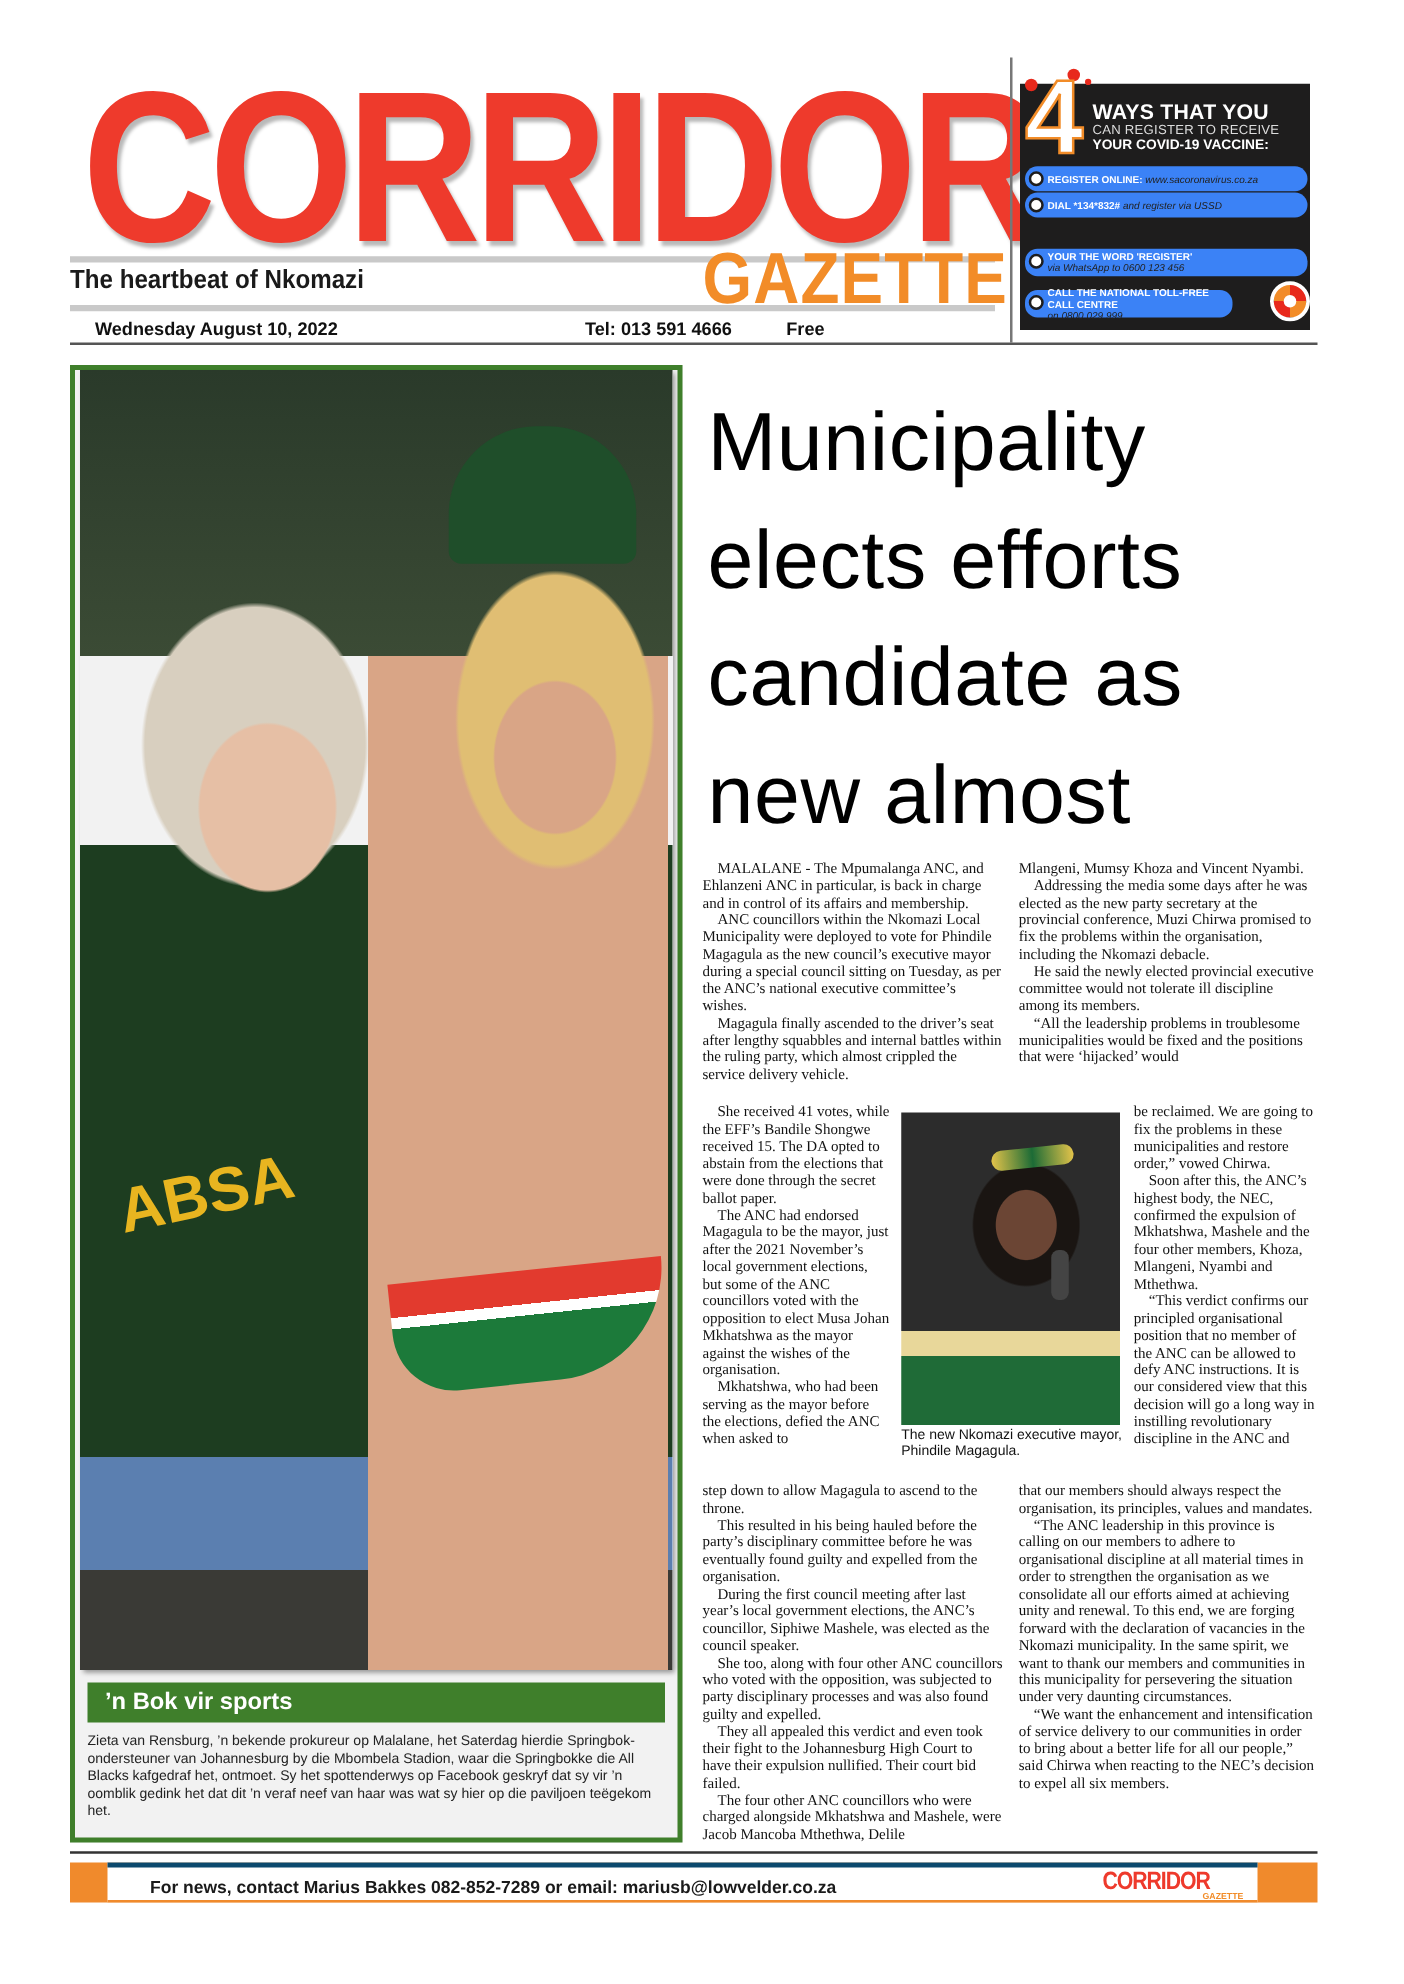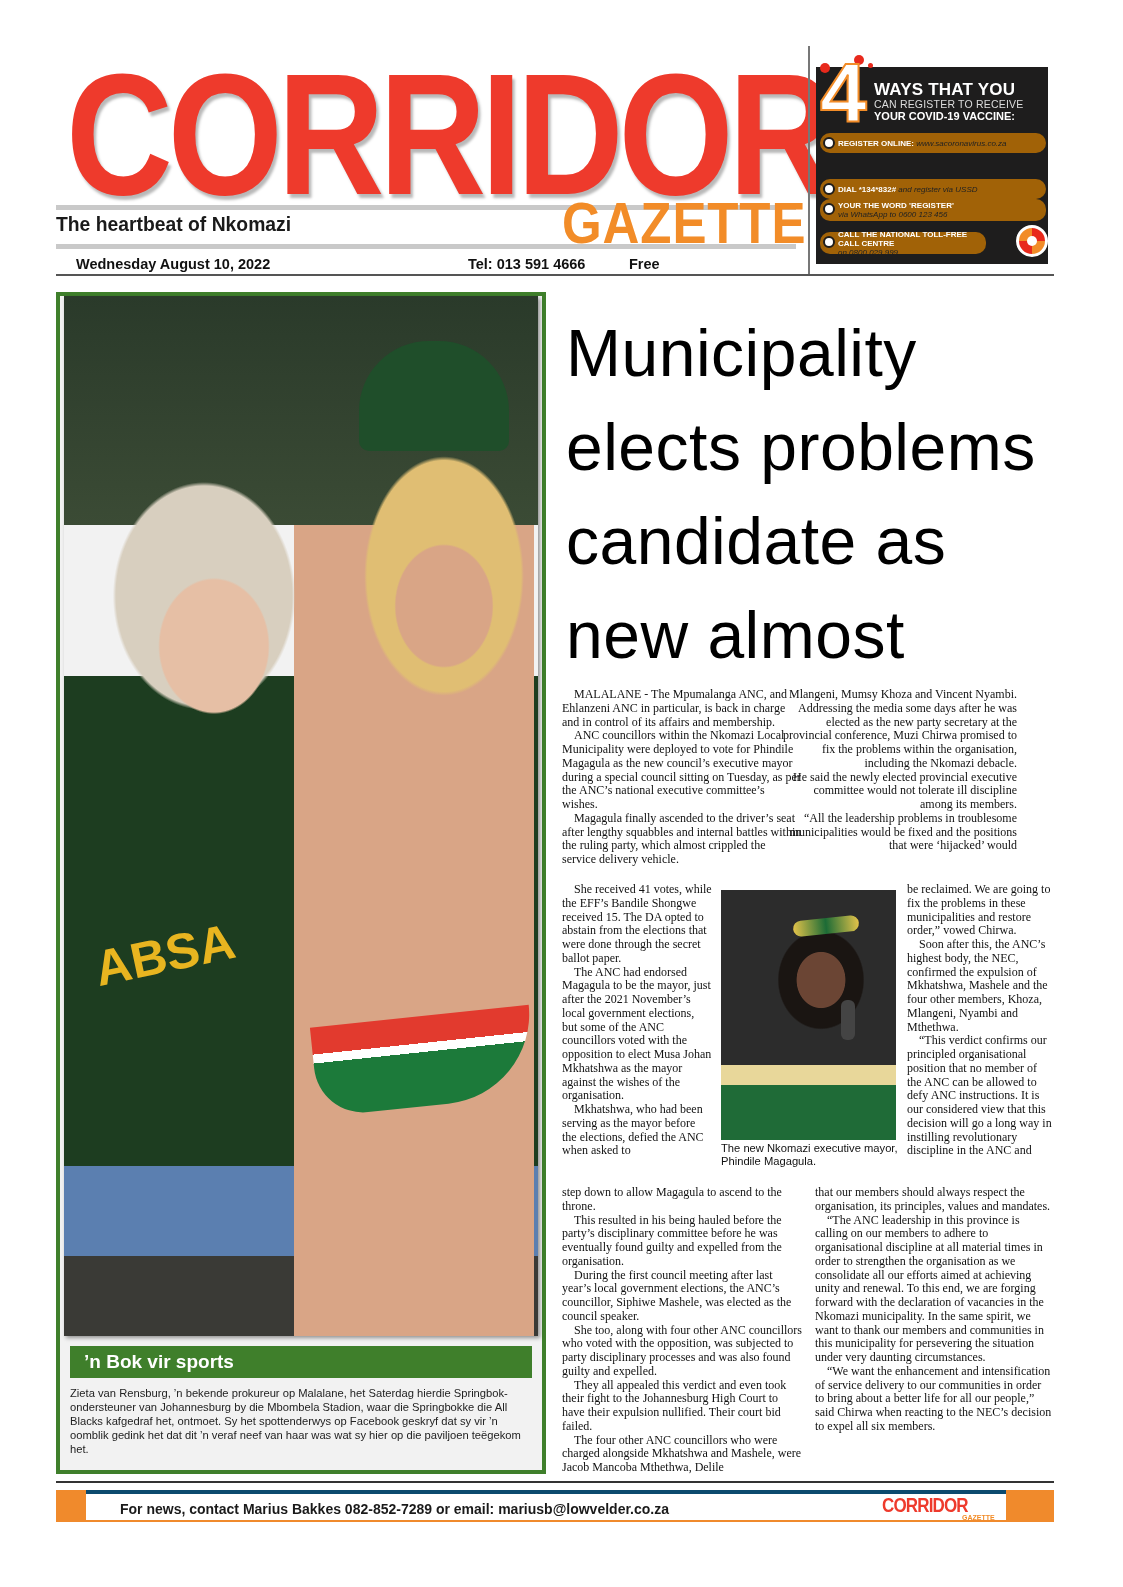--- a/index.html
+++ b/index.html
@@ -46,21 +46,21 @@
   }
   .covid-ad .big4 {
     position: absolute; left: 4px; top: -16px; font-size: 84px; font-weight: 900;
     color: #fff; line-height: 84px; -webkit-text-stroke: 2px #f28c28;
   }
   .covid-ad .virus { position: absolute; width: 10px; height: 10px; border-radius: 50%; background: #e8291c; }
   .covid-ad .head1 { position: absolute; left: 58px; top: 13px; font-size: 17px; font-weight: 700; letter-spacing: 0.2px; }
   .covid-ad .head2 { position: absolute; left: 58px; top: 31px; font-size: 10.5px; color: #ddd; letter-spacing: 0.2px; }
   .covid-ad .head3 { position: absolute; left: 58px; top: 43px; font-size: 11px; font-weight: 700; }
   .covid-ad .way {
-    position: absolute; left: 4px; width: 226px; height: 20px; background: #a16207;
+    position: absolute; left: 4px; width: 226px; height: 20px; background: #3b82f6;
     border-radius: 10px; padding-left: 18px; font-size: 8px; line-height: 9px; color: #fff;
     display: flex; flex-direction: column; justify-content: center;
   }
   .covid-ad .way b { font-weight: 700; }
   .covid-ad .way i { color: #222; font-style: italic; }
   .covid-ad .way .icon {
     position: absolute; left: 3px; top: 4px; width: 12px; height: 12px; border-radius: 50%;
     background: #fff; border: 2px solid #1e1d1d;
   }
   .covid-ad .ring {
@@ -120,21 +120,21 @@
   }
 
   
   .col {
     position: absolute; font-family: "Liberation Serif", serif; font-size: 12px;
     line-height: 13.75px; color: #111;
   }
   .col p { text-indent: 12px; }
   .col p.noindent { text-indent: 0; }
   .col-a { left: 562px; top: 688px; width: 240px; }
-  .col-b { left: 779px; top: 688px; width: 238px; text-align: right; }
+  .col-b { left: 815px; top: 688px; width: 238px; }
   .narrow-a { left: 562px; top: 883px; width: 150px; }
   .narrow-b { left: 907px; top: 883px; width: 146px; }
   .col-a2 { left: 562px; top: 1186px; width: 240px; }
   .col-b2 { left: 815px; top: 1186px; width: 238px; }
 
   .inset-photo {
     position: absolute; left: 721px; top: 890px; width: 175px; height: 250px;
     background:
       radial-gradient(ellipse 40px 46px at 100px 90px, #6b4534 0 60%, transparent 62%),
       radial-gradient(ellipse 70px 80px at 100px 90px, #1a1512 0 60%, transparent 62%),
@@ -197,21 +197,21 @@
   <span class="virus" style="left:52px;top:-4px;width:5px;height:5px;"></span>
   <div class="big4">4</div>
   <div class="head1">WAYS THAT YOU</div>
   <div class="head2">CAN REGISTER TO RECEIVE</div>
   <div class="head3">YOUR COVID-19 VACCINE:</div>
 
   <div class="way" style="top:66px;">
     <span class="icon"></span>
     <span><b>REGISTER ONLINE:</b> <i>www.sacoronavirus.co.za</i></span>
   </div>
-  <div class="way" style="top:112px;">
+  <div class="way" style="top:87px;">
     <span class="icon"></span>
     <span><b>DIAL *134*832#</b> <i>and register via USSD</i></span>
   </div>
   <div class="way" style="top:132px;height:22px;">
     <span class="icon"></span>
     <b>YOUR THE WORD 'REGISTER'</b>
     <i>via WhatsApp to 0600 123 456</i>
   </div>
   <div class="way" style="top:165px;height:22px;width:166px;">
     <span class="icon"></span>
@@ -226,21 +226,21 @@
     <div class="cap-shape"></div>
     <div class="shirt-text">ABSA</div>
     <div class="flag-shape"></div>
   </div>
   <div class="sidebar-head">’n Bok vir sports</div>
   <div class="sidebar-body">Zieta van Rensburg, ’n bekende prokureur op Malalane, het Saterdag hierdie Springbok-ondersteuner van Johannesburg by die Mbombela Stadion, waar die Springbokke die All Blacks kafgedraf het, ontmoet. Sy het spottenderwys op Facebook geskryf dat sy vir ’n oomblik gedink het dat dit ’n veraf neef van haar was wat sy hier op die paviljoen teëgekom het.</div>
 </div>
 
 <h1 class="headline">
   <div>Municipality</div>
-  <div>elects problems</div>
+  <div>elects efforts</div>
   <div>candidate as</div>
   <div>new almost</div>
 </h1>
 
 <div class="col col-a">
   <p>MALALANE - The Mpumalanga ANC, and Ehlanzeni ANC in particular, is back in charge and in control of its affairs and membership.</p>
   <p>ANC councillors within the Nkomazi Local Municipality were deployed to vote for Phindile Magagula as the new council’s executive mayor during a special council sitting on Tuesday, as per the ANC’s national executive committee’s wishes.</p>
   <p>Magagula finally ascended to the driver’s seat after lengthy squabbles and internal battles within the ruling party, which almost crippled the service delivery vehicle.</p>
 </div>
 

